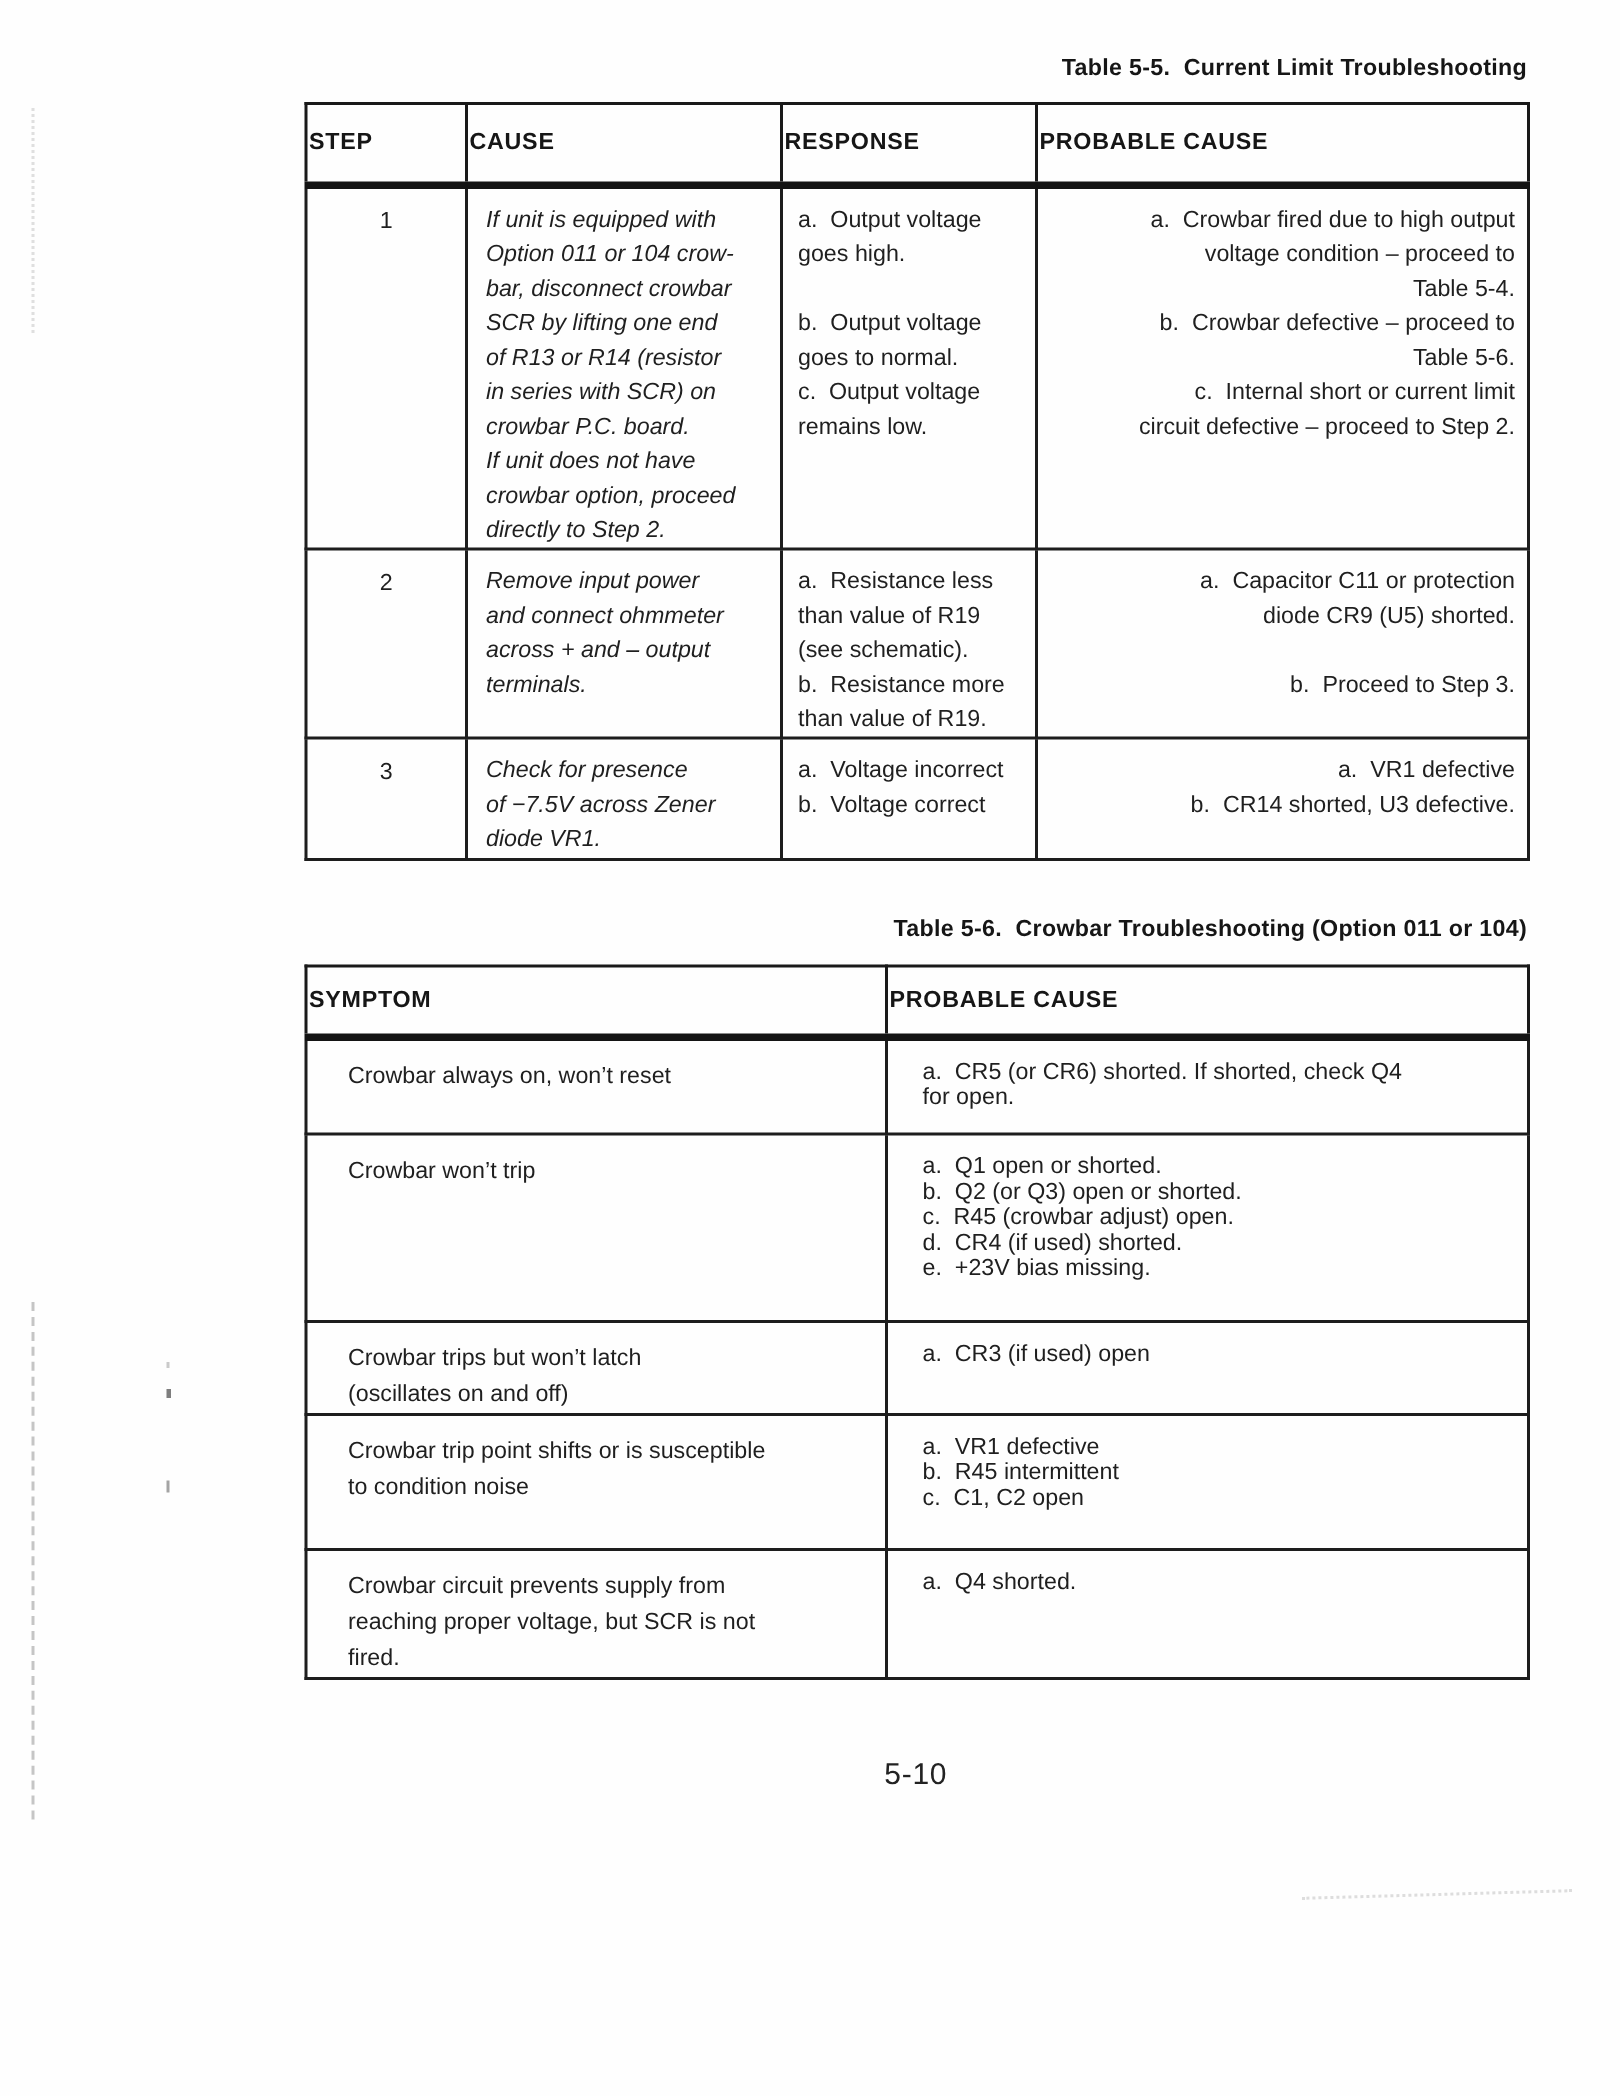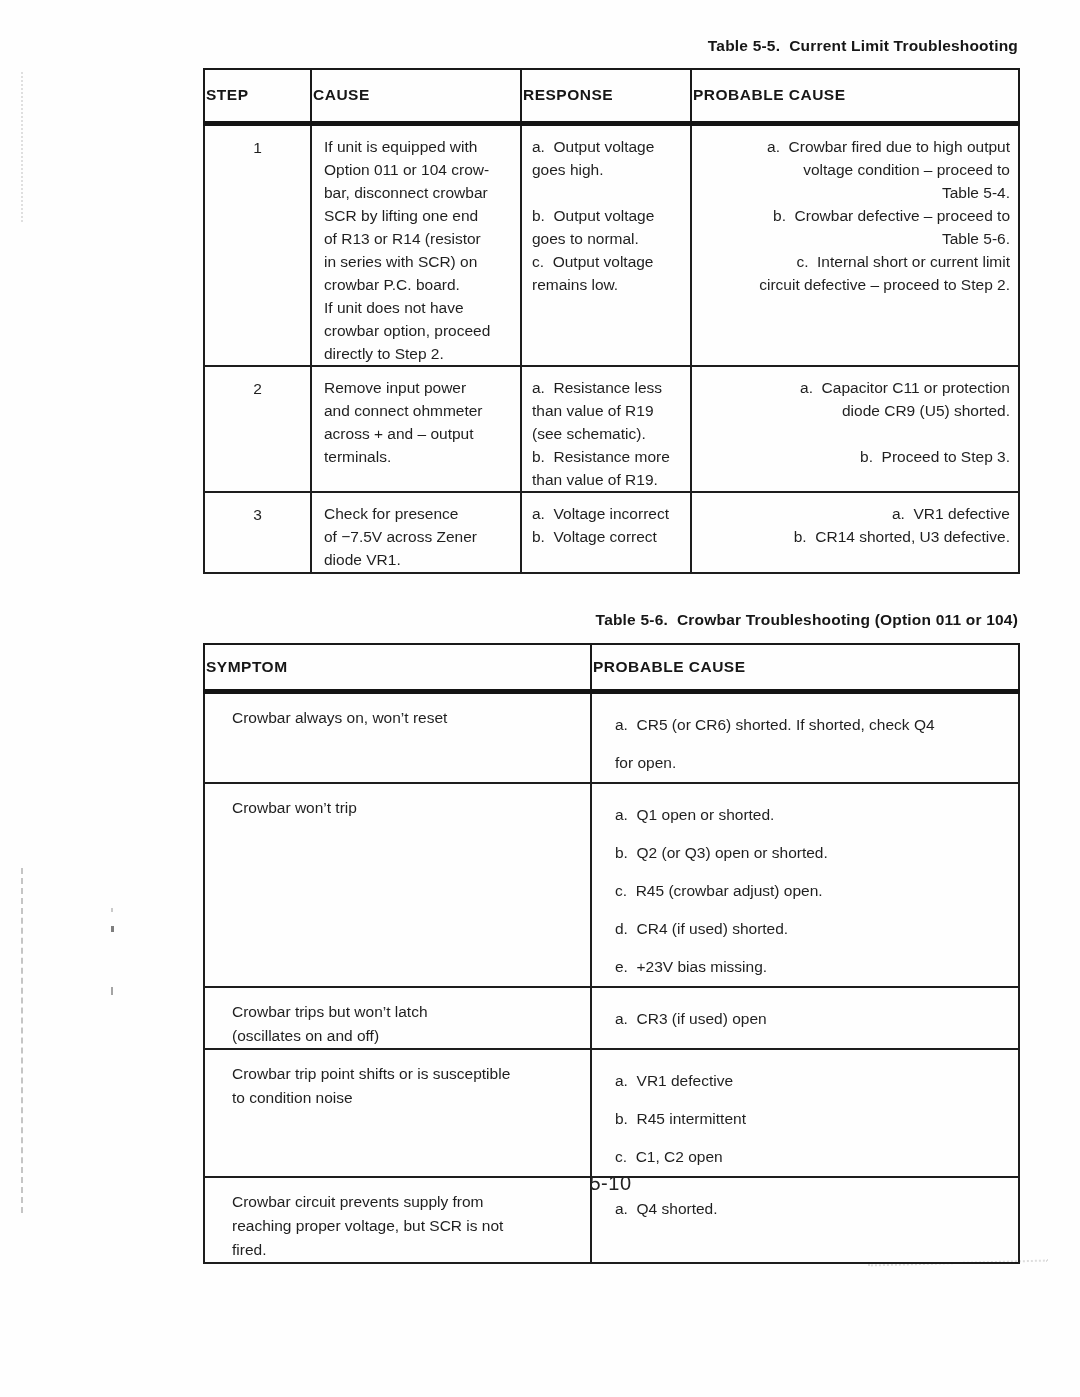--- a/index.html
+++ b/index.html
@@ -40,25 +40,25 @@
   }
   td {
     border: 2px solid #1d1d1d;
     vertical-align: top;
     font-size: 15.5px;
     line-height: 23px;
     white-space: pre-wrap;
     color: #1f1f1f;
   }
   td.step   { text-align: center; padding-top: 10px; }
-  td.action { padding: 9px 6px 0 12px; }
+  td.action { padding: 9px 6px 0 12px; font-style: italic; }
   td.resp   { padding: 9px 2px 0 10px; }
   td.cause1 { padding: 9px 8px 0 27px; text-align: right; }
   td.sympt  { padding: 12px 10px 0 27px; line-height: 24px; }
-  td.cause2 { padding: 12px 10px 0 23px; line-height: 38px; }
+  td.cause2 { padding: 12px 10px 0 23px; line-height: 17px; }
 
   .footer {
     position: absolute; left: 203px; width: 815px; top: 1172px;
     text-align: center; font-size: 20px; letter-spacing: 0.5px;
     color: #222;
   }
 
   
   .scr-line-a { position: absolute; left: 21px; top: 868px; height: 345px; width: 0;
                 border-left: 2px dashed rgba(50,50,50,0.28); }

